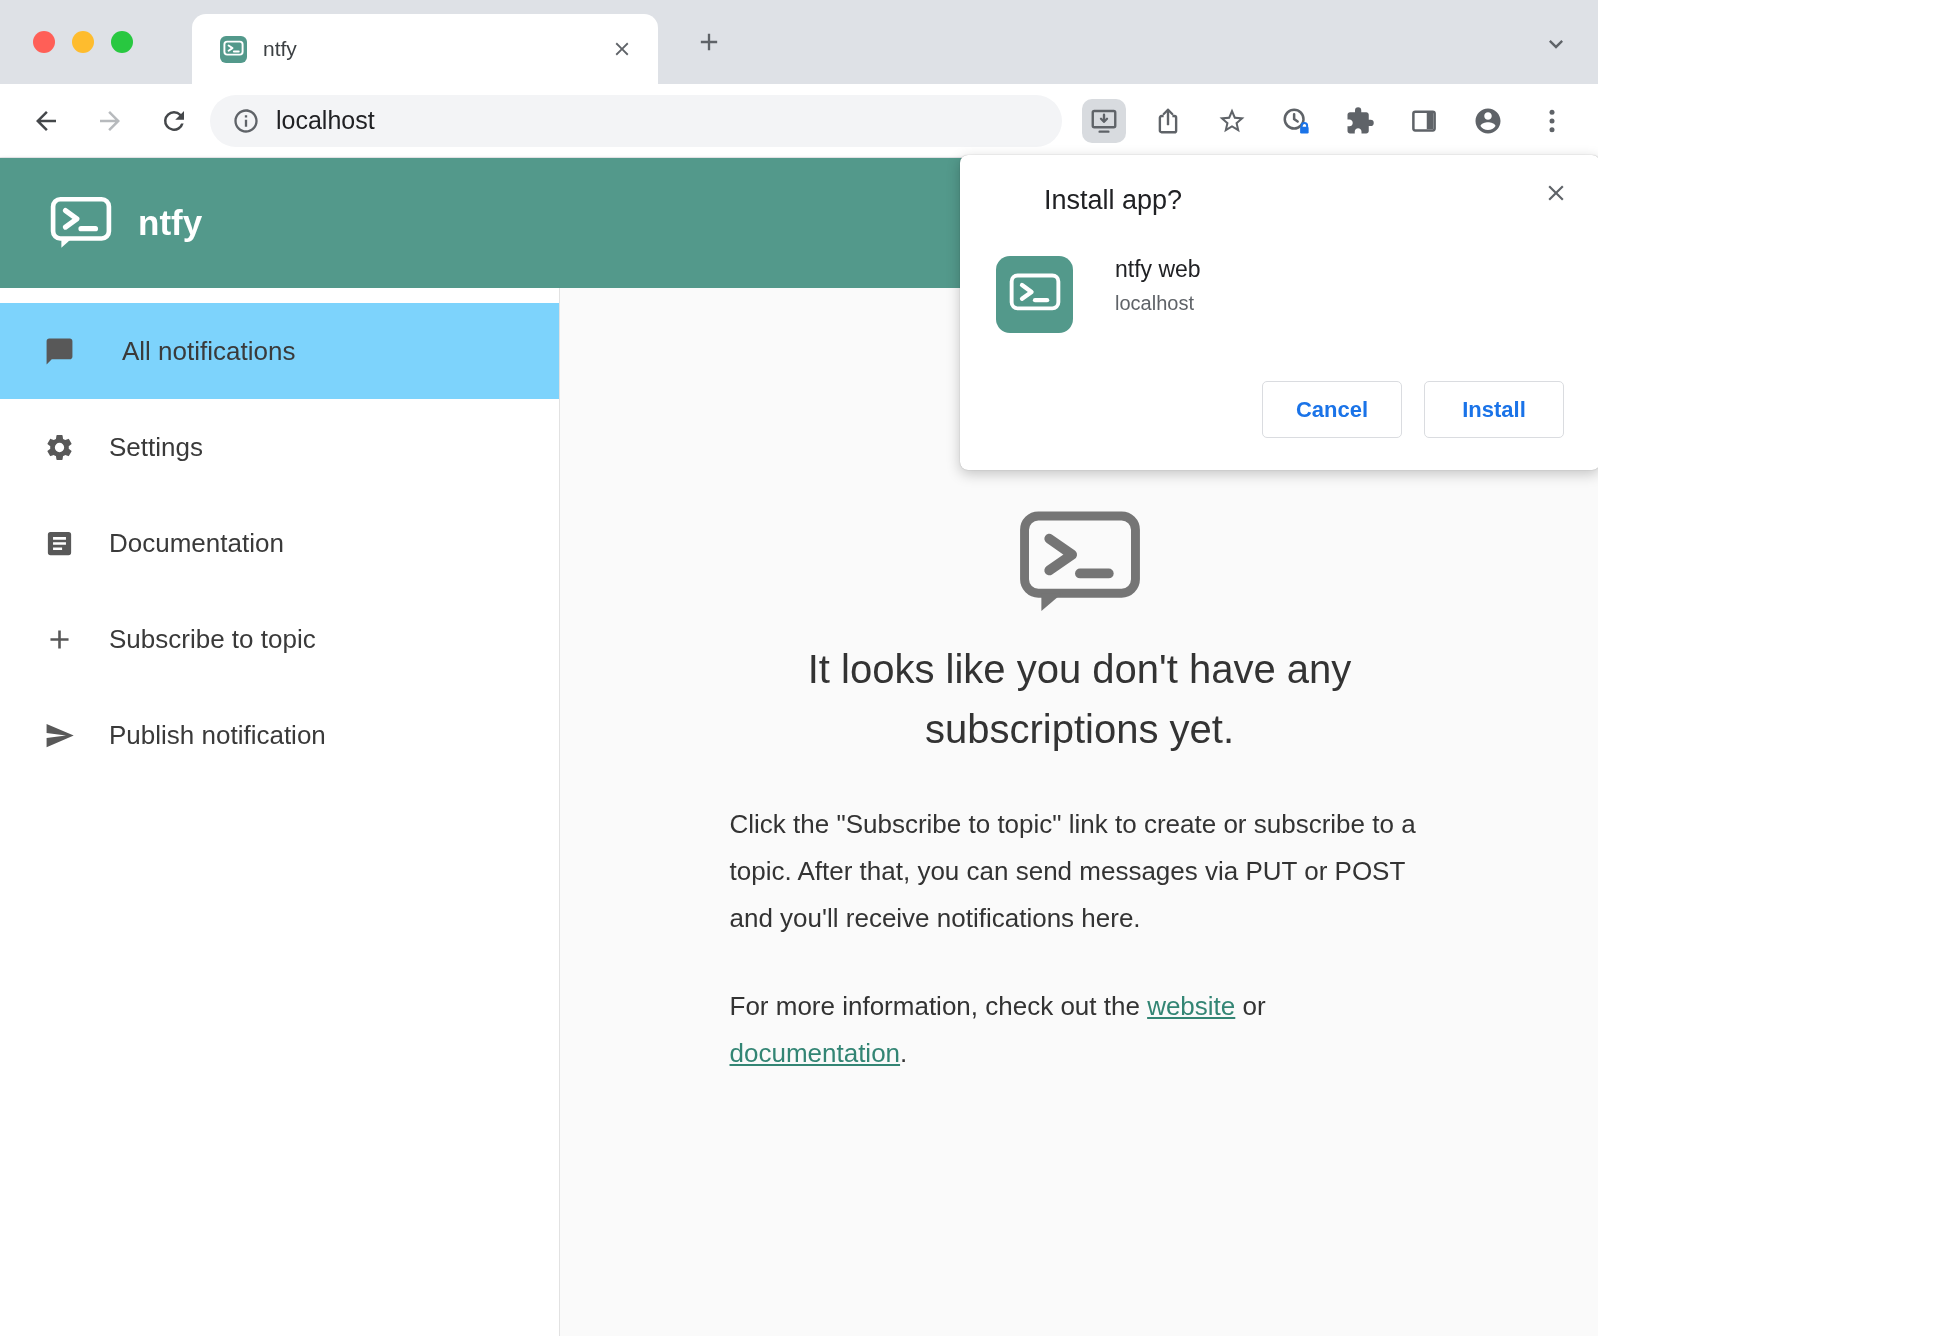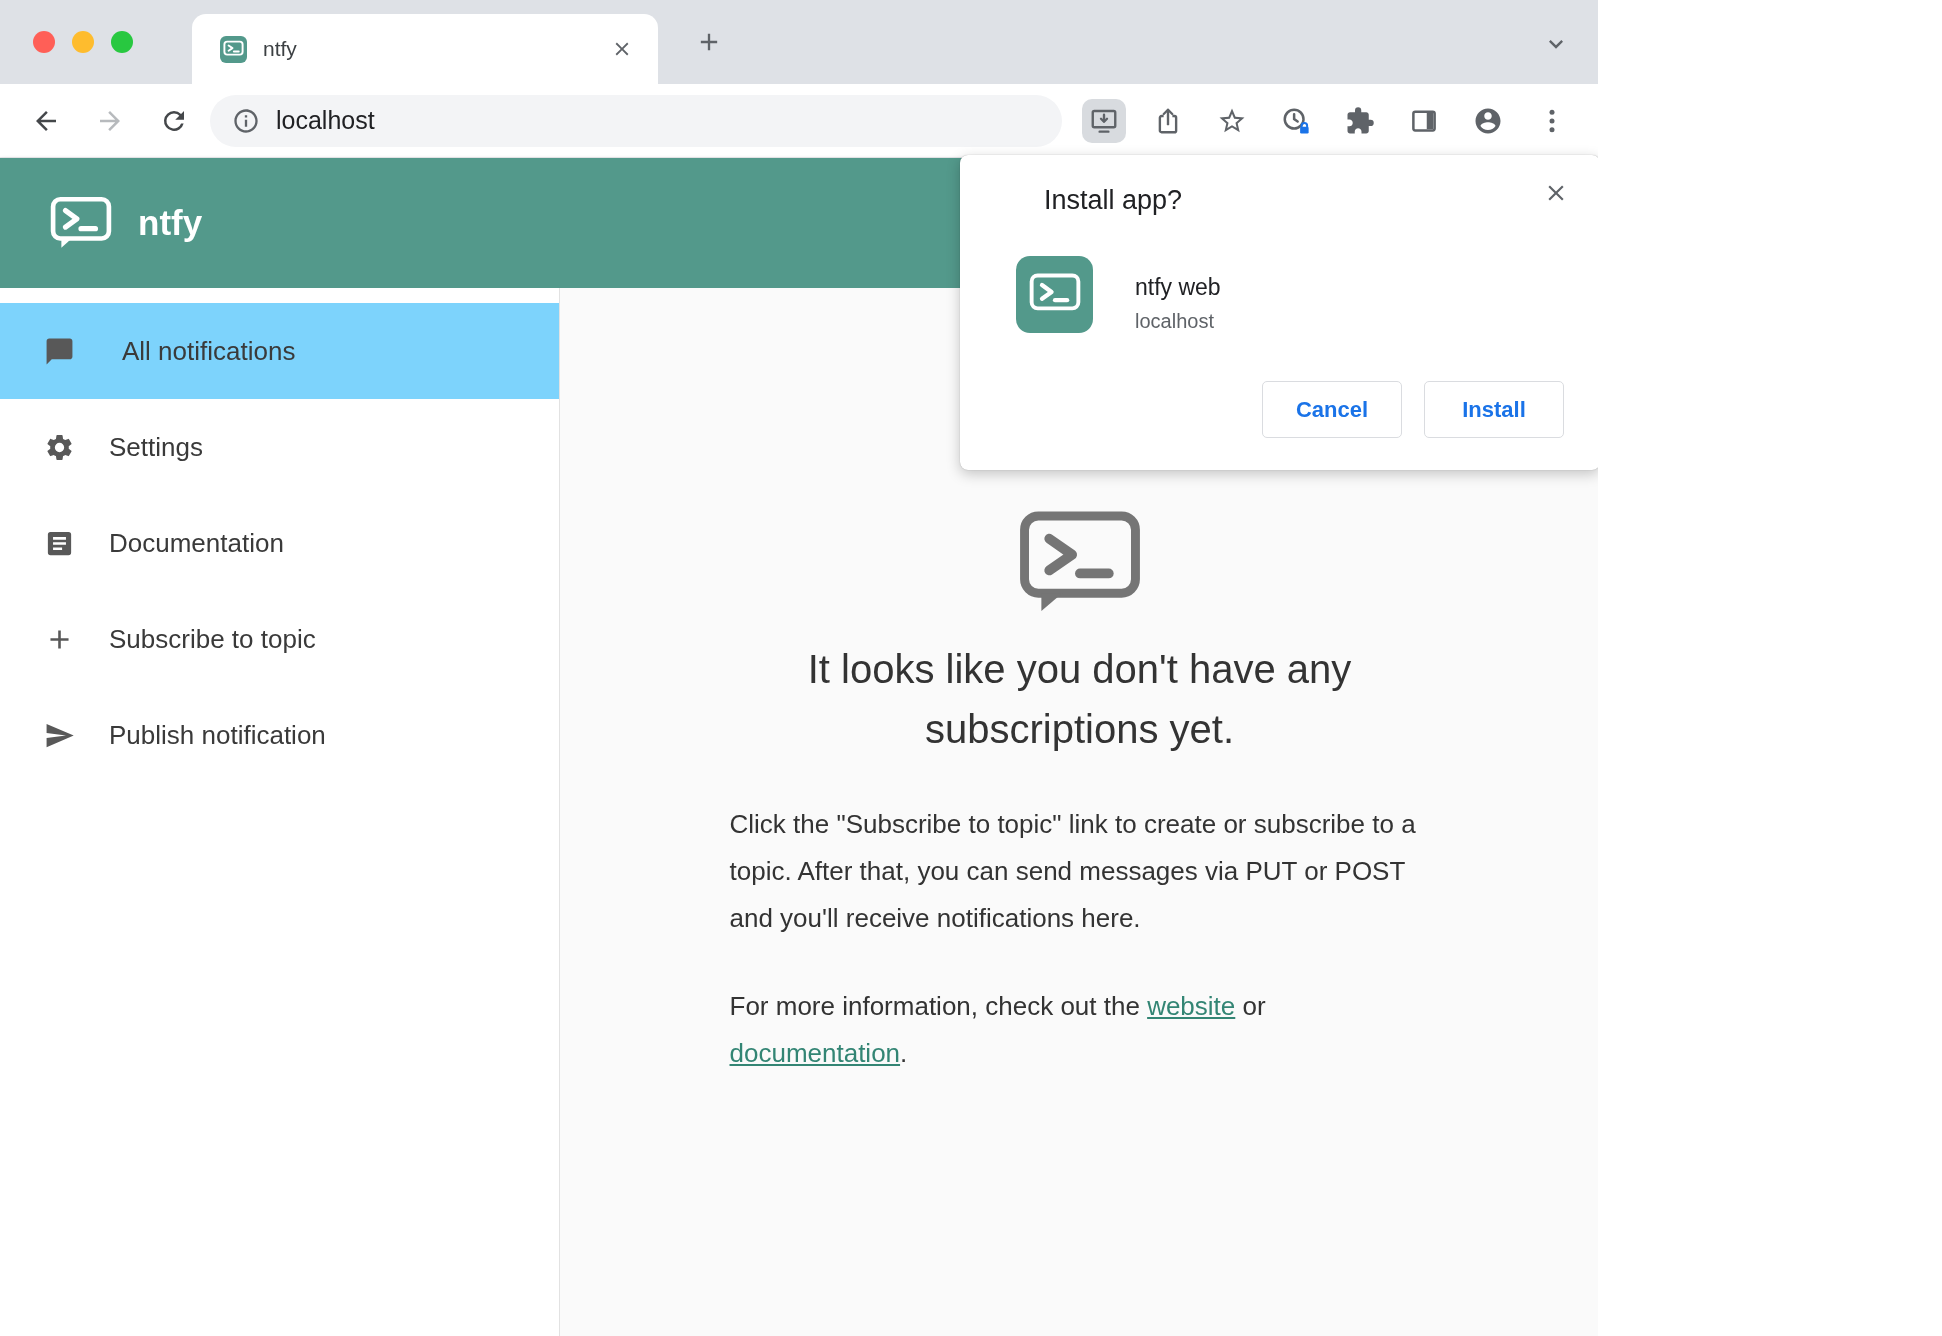--- a/index.html
+++ b/index.html
@@ -73,21 +73,21 @@
   .empty a { color:#338574; text-decoration:underline; cursor:pointer; }
 
   
   .install-dialog { position:absolute; left:960px; top:155px; width:640px; background:#fff;
                     border-radius:8px; z-index:100; padding:30px 36px 32px 36px;
                     box-shadow:0 4px 14px rgba(0,0,0,0.22), 0 0 1px rgba(0,0,0,0.35); }
   .dlg-title { font-size:27px; color:#202124;margin-left:48px; }
   .dlg-close { position:absolute; top:22px; right:28px; width:32px; height:32px; color:#5f6368;
                display:flex; align-items:center; justify-content:center; }
   .dlg-close svg { width:26px; height:26px; }
-  .dlg-app { display:flex; align-items:flex-end; margin-top:40px;margin-left:20px; }
+  .dlg-app { display:flex; align-items:flex-start; margin-top:40px; }
   .dlg-appicon { width:77px; height:77px; background:#53998b; border-radius:14px; display:flex;
                  align-items:center; justify-content:center; flex:none; }
   .dlg-appicon svg { width:52px; height:45px; color:#fff; }
   .dlg-appmeta { margin-left:42px; }
   .dlg-appname { font-size:23px; color:#202124; }
   .dlg-apporigin { font-size:20px; color:#5f6368; margin-top:9px; }
   .dlg-actions { display:flex; justify-content:flex-end; gap:22px; margin-top:48px; }
   .dlg-btn { min-width:140px; height:57px; border:1px solid #dadce0; background:#fff; color:#1a73e8;
              border-radius:5px; font-size:22px; font-weight:700; font-family:inherit; cursor:pointer; }
 </style>

